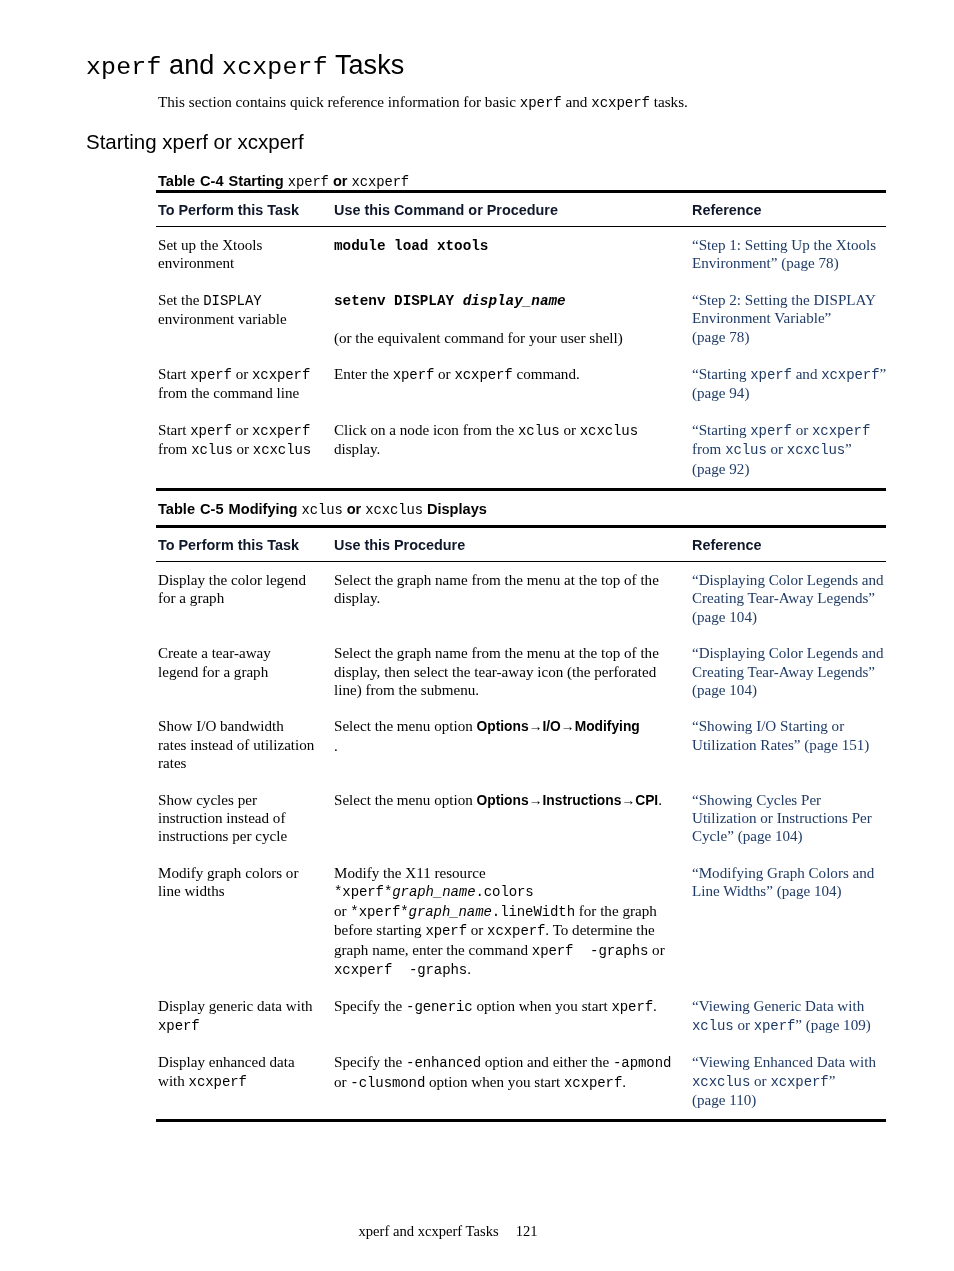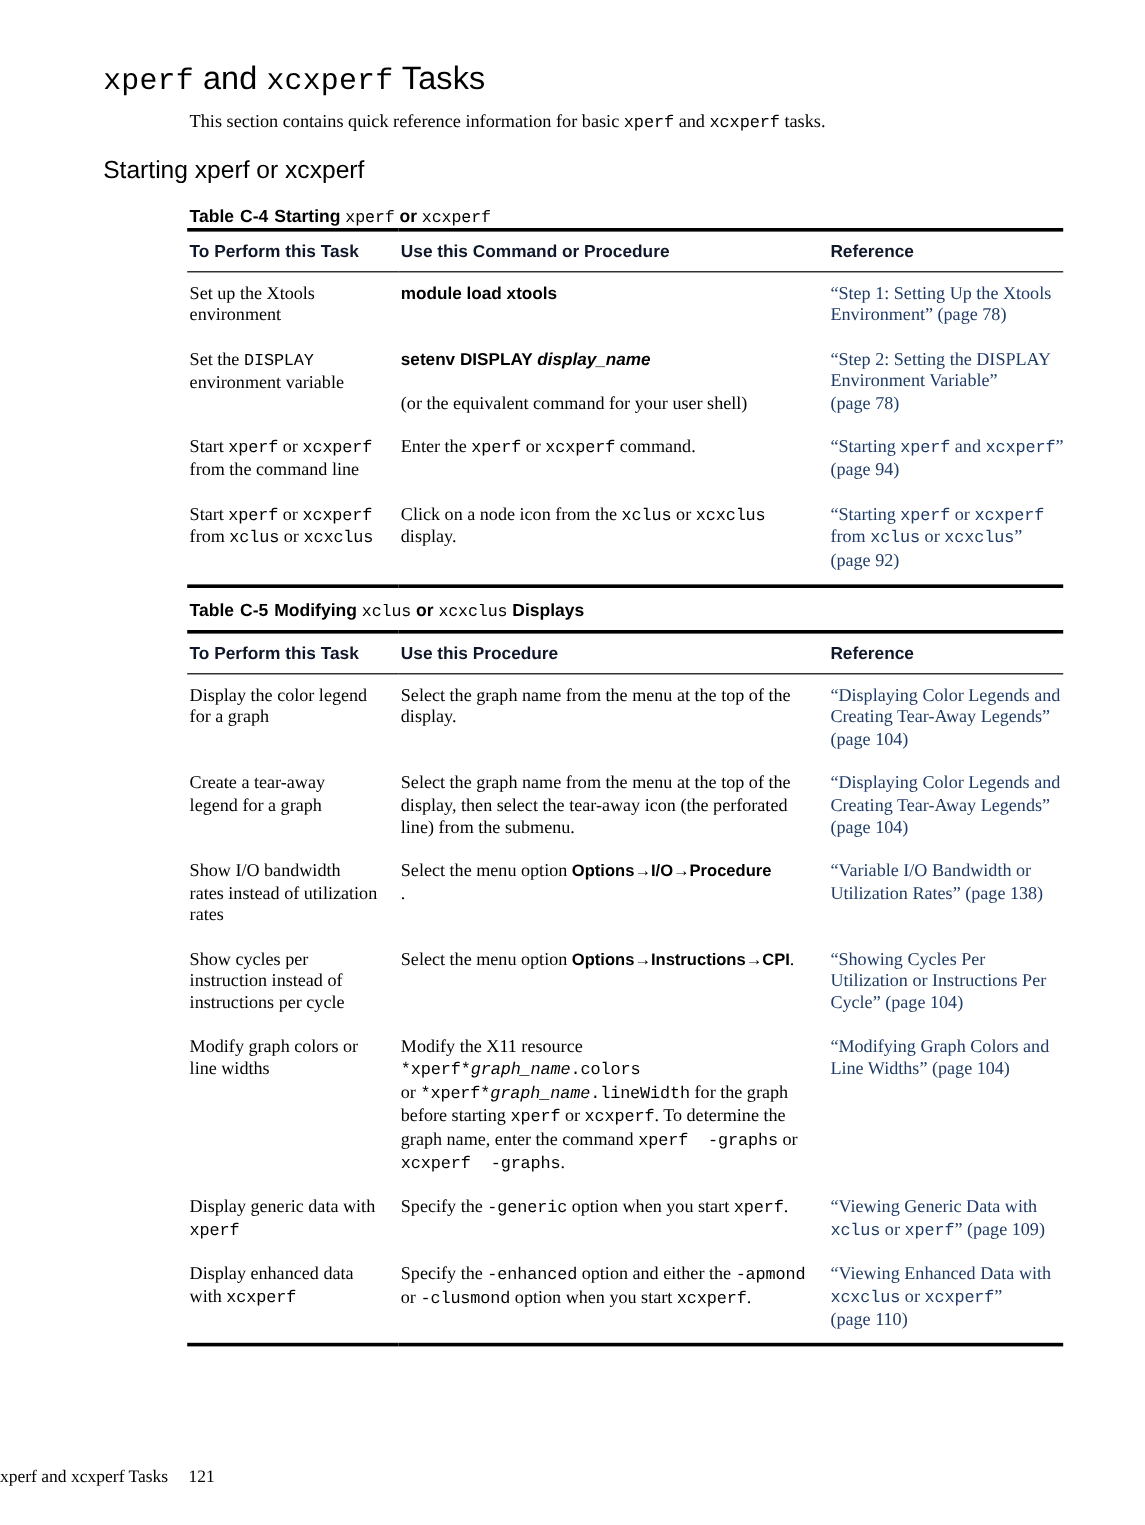--- a/index.html
+++ b/index.html
@@ -128,40 +128,40 @@
   }
   table.doc td.ref {
     color: #1f3b66;
   }
   table.doc td.ref .mono { color: #1f3b66; }
 
   
   td .ln { display: block; }
 
   .cmd {
-    font-family: Liberation Sans, sans-serif;
+    font-family: Liberation Mono, monospace;
     font-weight: bold;
     font-size: 14.3px;
     letter-spacing: 0px;
   }
   .cmd .ital { font-style: italic; }
 
   .menupath {
     font-family: "Liberation Sans", "DejaVu Sans", sans-serif;
     font-weight: bold;
     font-size: 13.8px;
   }
 
   
   .footer {
     position: absolute;
     left: 0;
     top: 1223px;
     width: 954px;
-    text-align: left;
+    text-align: center;
     padding-right: 58px;
     box-sizing: border-box;
     font-size: 14.6px;
     color: #000;
   }
   .footer .pg { display: inline-block; margin-left: 17px; }
 </style>
 </head>
 <body>
 
@@ -256,24 +256,24 @@
         <td>Create a tear-away<br>legend for a graph</td>
         <td>Select the graph name from the menu at the top of the<br>display, then select the tear-away icon (the perforated<br>line) from the submenu.</td>
         <td class="ref">
             <span class="ln">“Displaying Color Legends and</span>
             <span class="ln">Creating Tear-Away Legends”</span>
             <span class="ln">(page 104)</span>
           </td>
       </tr>
       <tr>
         <td>Show I/O bandwidth<br>rates instead of utilization<br>rates</td>
-        <td>Select the menu option <span class="menupath">Options→I/O→Procedure</span><br>.</td>
-        <td class="ref">
-            <span class="ln">“Variable I/O Bandwidth or</span>
-            <span class="ln">Utilization Rates” (page 138)</span>
+        <td>Select the menu option <span class="menupath">Options→I/O→Modifying</span><br>.</td>
+        <td class="ref">
+            <span class="ln">“Showing I/O Starting or</span>
+            <span class="ln">Utilization Rates” (page 151)</span>
           </td>
       </tr>
       <tr>
         <td>Show cycles per<br>instruction instead of<br>instructions per cycle</td>
         <td>Select the menu option <span class="menupath">Options→Instructions→CPI</span>.</td>
         <td class="ref">
             <span class="ln">“Showing Cycles Per</span>
             <span class="ln">Utilization or Instructions Per</span>
             <span class="ln">Cycle” (page 104)</span>
           </td>

